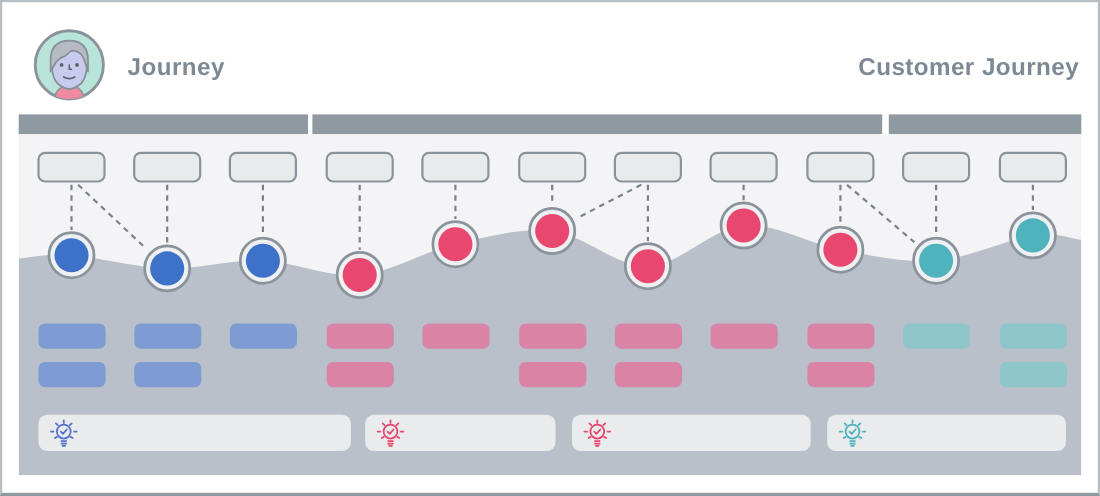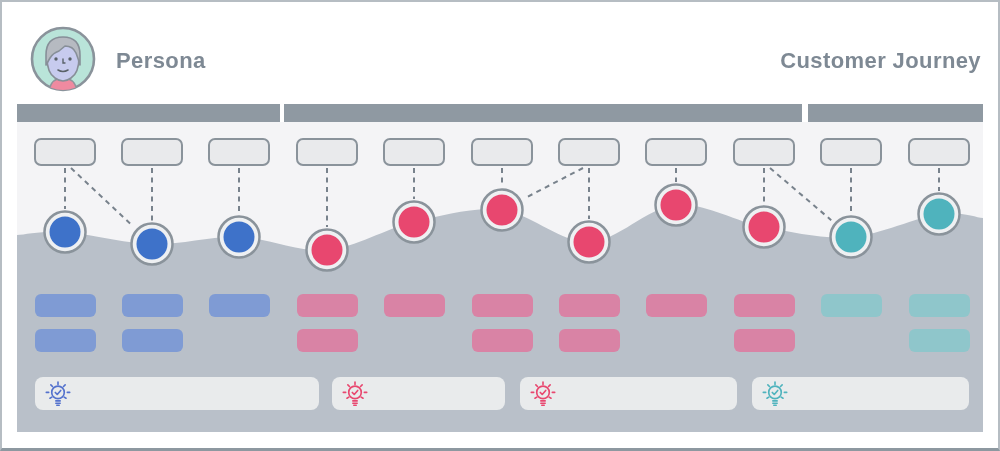--- a/index.html
+++ b/index.html
@@ -47,21 +47,21 @@
         <path d="M20 66 Q22 53 34 53 Q46 53 48 66 Z" fill="#ef8aa0" stroke="#8f959c" stroke-width="1.6"></path>
         <path d="M34 14 Q50 14 50 32 Q50 48 42 53 Q38 56 34 56 Q30 56 26 53 Q18 48 18 32 Q18 14 34 14 Z" fill="#c7cbee" stroke="#878f98" stroke-width="1.6"></path>
         <path d="M34 12 Q51 12 51 30 L51 40 Q49 33 47 28 Q44 21 36 21 L30 26 Q24 28 21 33 L17 40 L17 30 Q17 12 34 12 Z" fill="#b6bac1" stroke="#878f98" stroke-width="1.6" stroke-linejoin="round"></path>
         <circle cx="27" cy="34" r="1.7" fill="#5a6269"></circle>
         <circle cx="41" cy="34" r="1.7" fill="#5a6269"></circle>
         <path d="M34 34 L34 38 L36 38" fill="none" stroke="#5a6269" stroke-width="1.4" stroke-linecap="round"></path>
         <path d="M29 45 Q34 48 39 45" fill="none" stroke="#5a6269" stroke-width="1.6" stroke-linecap="round"></path>
       </g>
     </svg>
   </div>
-  <div id="persona-label" class="hdr-label" style="color: rgb(126, 137, 148);">Persona</div>
+  <div id="persona-label" class="hdr-label" style="color: rgb(126, 137, 148);">Journey</div>
   <div id="journey-label" class="hdr-label" style="color: rgb(126, 137, 148);">Customer Journey</div>
 
   <div id="stage-bar">
       <div class="stage-seg" style="left: 15px; width: 263px; background: rgb(143, 153, 162);"></div>
       <div class="stage-seg" style="left: 282px; width: 518px; background: rgb(143, 153, 162);"></div>
       <div class="stage-seg" style="left: 806px; width: 175px; background: rgb(143, 153, 162);"></div>
     </div>
 
   <div class="panel" id="panel" style="background: rgb(244, 244, 246);">
     <svg id="curve-svg" width="966" height="310" viewBox="0 0 966 310">

